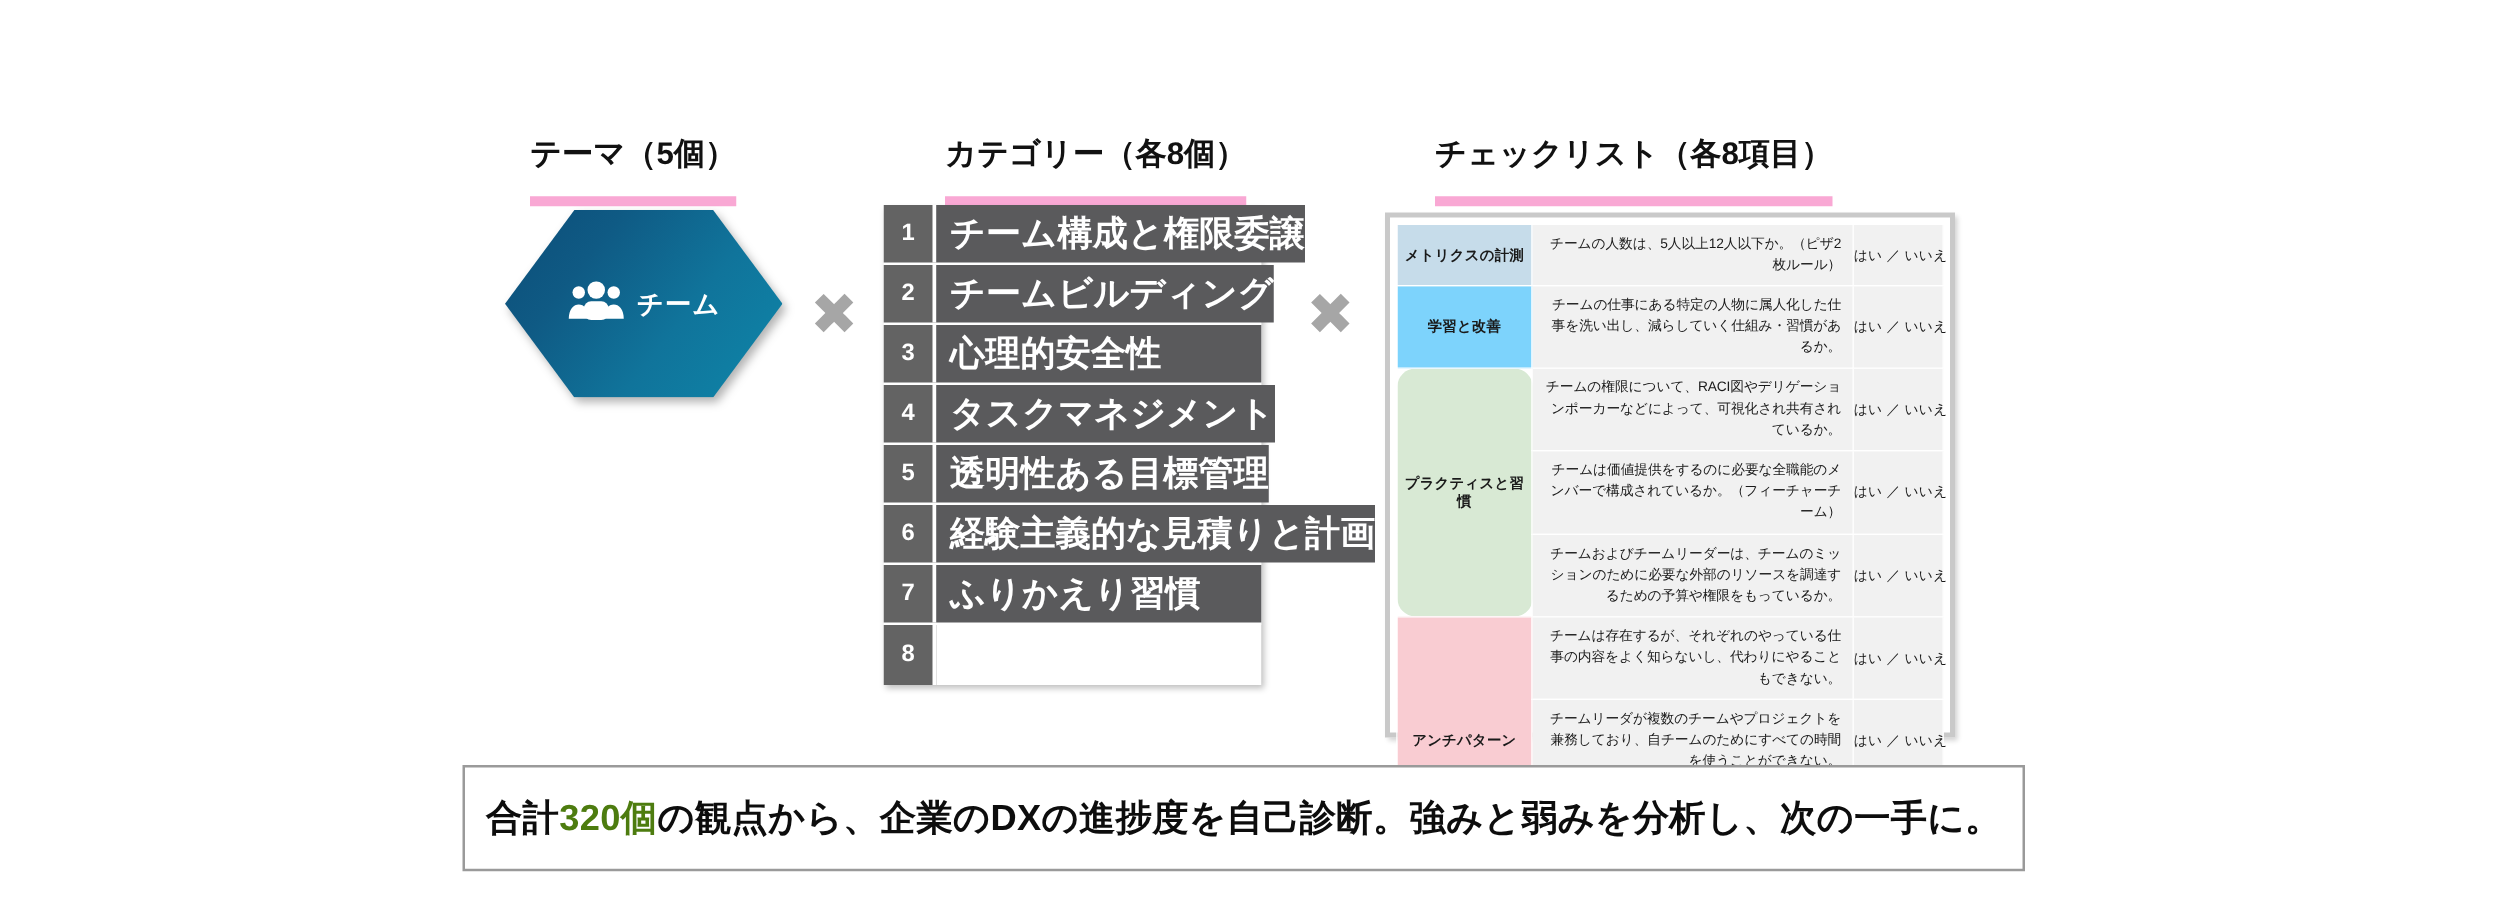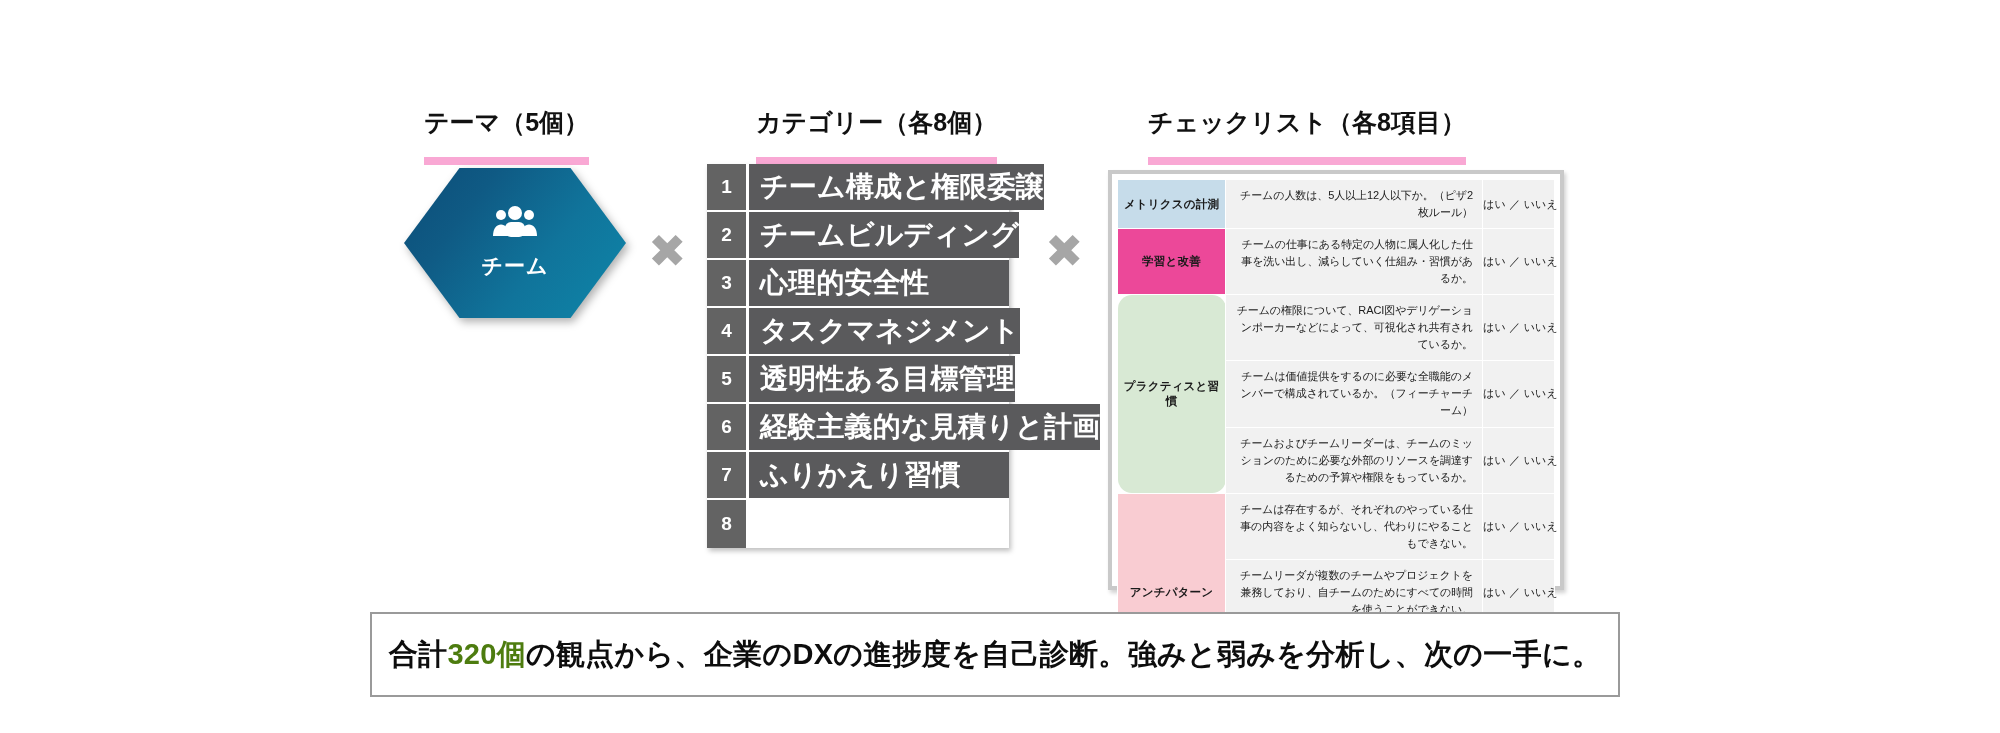--- a/index.html
+++ b/index.html
@@ -38,21 +38,21 @@
   
   .hex-wrap {
     position: absolute; left: 404px; top: 168px;
     width: 222px; height: 150px;
     filter: drop-shadow(3px 4px 4px rgba(0,0,0,0.30));
   }
   .hex {
     width: 222px; height: 150px;
     background: linear-gradient(128deg, #0c4d78 0%, #0f5a84 28%, #10749b 62%, #0e86a9 100%);
     clip-path: polygon(25% 0%, 75% 0%, 100% 50%, 75% 100%, 25% 100%, 0% 50%);
-    display: flex; flex-direction: column;
+    display: flex; 
     align-items: center; justify-content: center; gap: 10px;
   }
   .hex-icon { width: 46px; height: 32px; }
   .hex-label {
     color: #ffffff; font-size: 21px; font-weight: 700;
     letter-spacing: 1px;
   }
 
   
   .mult {
@@ -113,21 +113,21 @@
     background: #f1f1f1;
   }
   td.cat-cell {
     width: 108px;
     text-align: center;
     font-size: 11.5px; font-weight: 700; color: #1a1a1a;
     letter-spacing: 0.2px;
     padding: 2px;
   }
   td.cat-cell.c-blue  { background: #c6dcea; }
-  td.cat-cell.c-teal  { background: #ec4899; }
+  td.cat-cell.c-teal  { background: #7dd3fc; }
   td.cat-cell.c-green { background: #d8e9d4; border-radius: 14px; }
   td.cat-cell.c-pink  { background: #f9ccd2; }
   td.q-cell {
     font-size: 11px; color: #1a1a1a;
     line-height: 1.55;
     padding: 7px 9px 7px 10px;
     letter-spacing: -0.1px;
     text-align: right;
   }
   td.a-cell {

